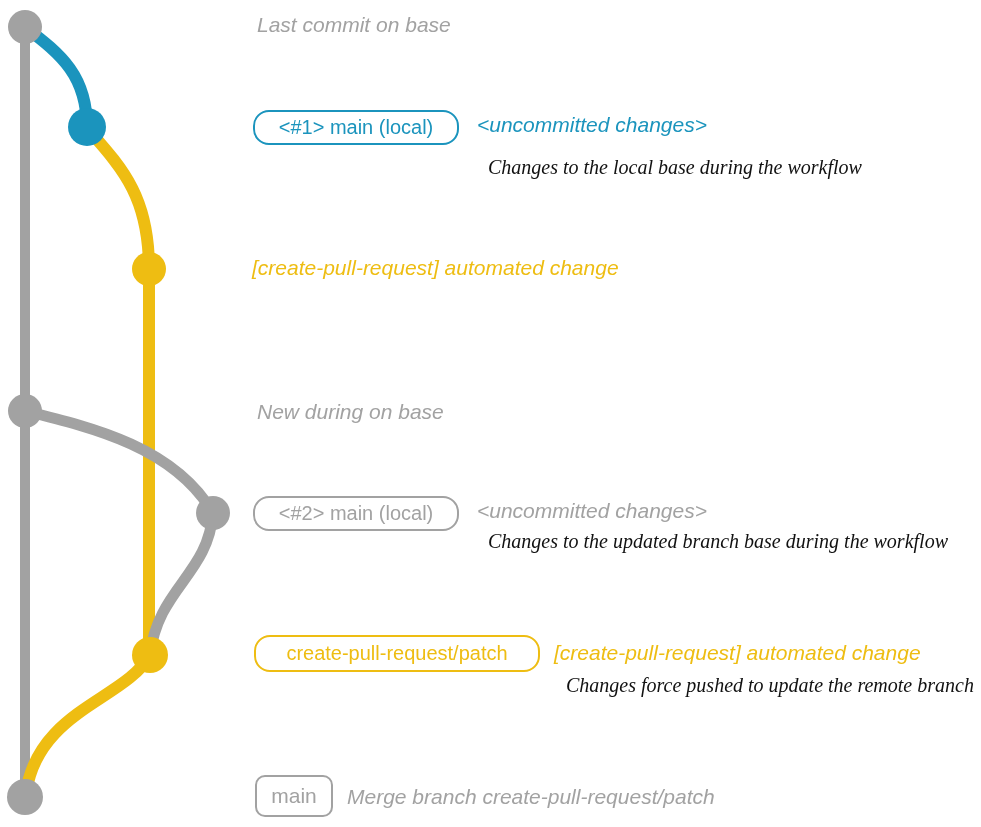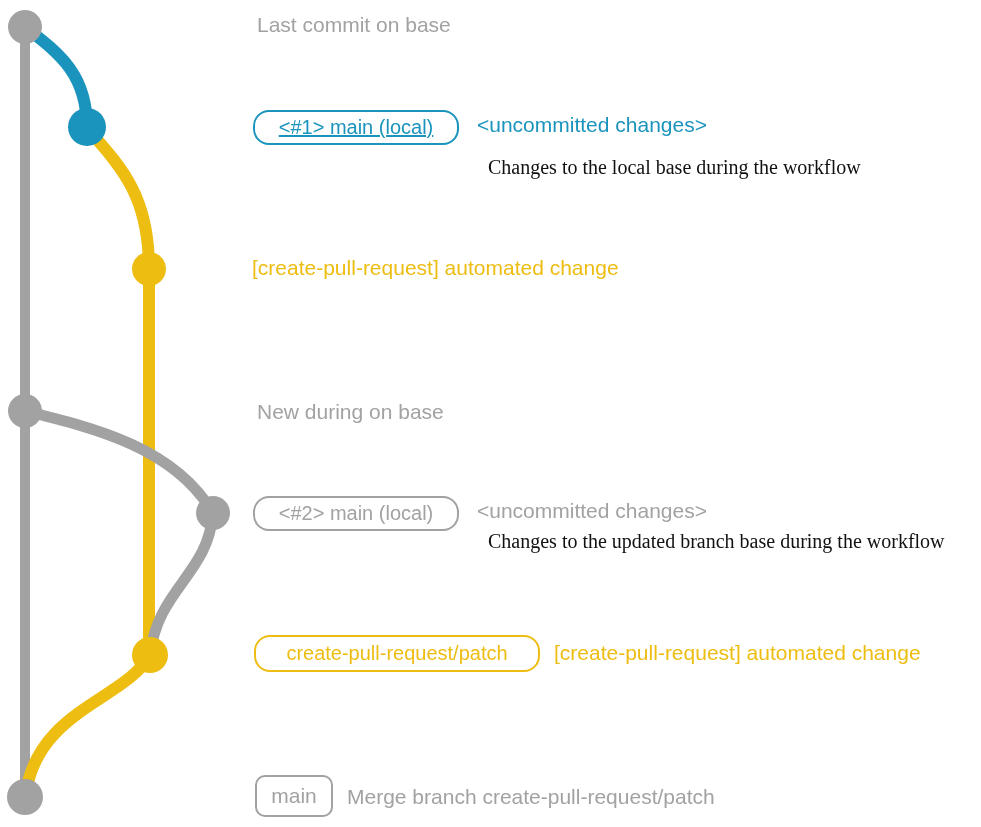--- a/index.html
+++ b/index.html
@@ -13,21 +13,21 @@
   }
   svg.graph { position: absolute; left: 0; top: 0; }
   svg.graph path { fill: none; stroke-linecap: round; }
   .stroke-gray   { stroke: var(--c-gray); }
   .stroke-teal   { stroke: var(--c-teal); }
   .stroke-yellow { stroke: var(--c-yellow); }
   .fill-gray   { fill: var(--c-gray); }
   .fill-teal   { fill: var(--c-teal); }
   .fill-yellow { fill: var(--c-yellow); }
 
-  .lbl { position: absolute; white-space: nowrap; }
+  .lbl { position: absolute; white-space: nowrap; font-style: italic; }
   .hdr  { font-size: 21px; color: var(--c-gray); }
   .teal-text   { color: var(--c-teal); }
   .yellow-text { color: var(--c-yellow); }
   .gray-text   { color: var(--c-gray); }
   .title { font-size: 21px; }
   .caption {
     font-family: "Liberation Serif", serif;
     font-size: 20px;
     color: var(--c-text_dark);
   }
@@ -35,21 +35,21 @@
     position: absolute;
     box-sizing: border-box;
     border: 2px solid;
     border-radius: 16px;
     display: flex;
     align-items: center;
     justify-content: center;
     font-size: 20px;
     background: transparent;
   }
-  .badge.teal   { border-color: var(--c-teal);   color: var(--c-teal); text-decoration: underline; }
+  .badge.teal   { border-color: var(--c-teal);   color: var(--c-teal); }
   .badge.yellow { border-color: var(--c-yellow); color: var(--c-yellow); }
   .badge.gray   { border-color: var(--c-gray);   color: var(--c-gray); }
 </style>
 </head>
 <body>
 
 <div class="canvas">
 
   <svg class="graph" width="981" height="827" viewBox="0 0 981 827">
 
@@ -85,17 +85,18 @@
   <div class="lbl title yellow-text" style="left:252px; top:256px;">[create-pull-request] automated change</div>
 
   <div class="lbl hdr" style="left:257px; top:400px;">New during on base</div>
 
   <div class="badge gray" style="left:253px; top:496px; width:206px; height:35px;">&lt;#2&gt; main (local)</div>
   <div class="lbl title gray-text" style="left:477px; top:499px;">&lt;uncommitted changes&gt;</div>
   <div class="lbl caption" style="left:488px; top:530px;">Changes to the updated branch base during the workflow</div>
 
   <div class="badge yellow" style="left:254px; top:635px; width:286px; height:37px;">create-pull-request/patch</div>
   <div class="lbl title yellow-text" style="left:554px; top:641px;">[create-pull-request] automated change</div>
+  <div class="lbl caption" style="left:566px; top:674px;">Changes force pushed to update the remote branch</div>
 
   <div class="badge gray" style="left:255px; top:775px; width:78px; height:42px; font-size:21px; border-radius:10px;">main</div>
   <div class="lbl hdr" style="left:347px; top:785px;">Merge branch create-pull-request/patch</div>
 
 </div>
 
 </body></html>

